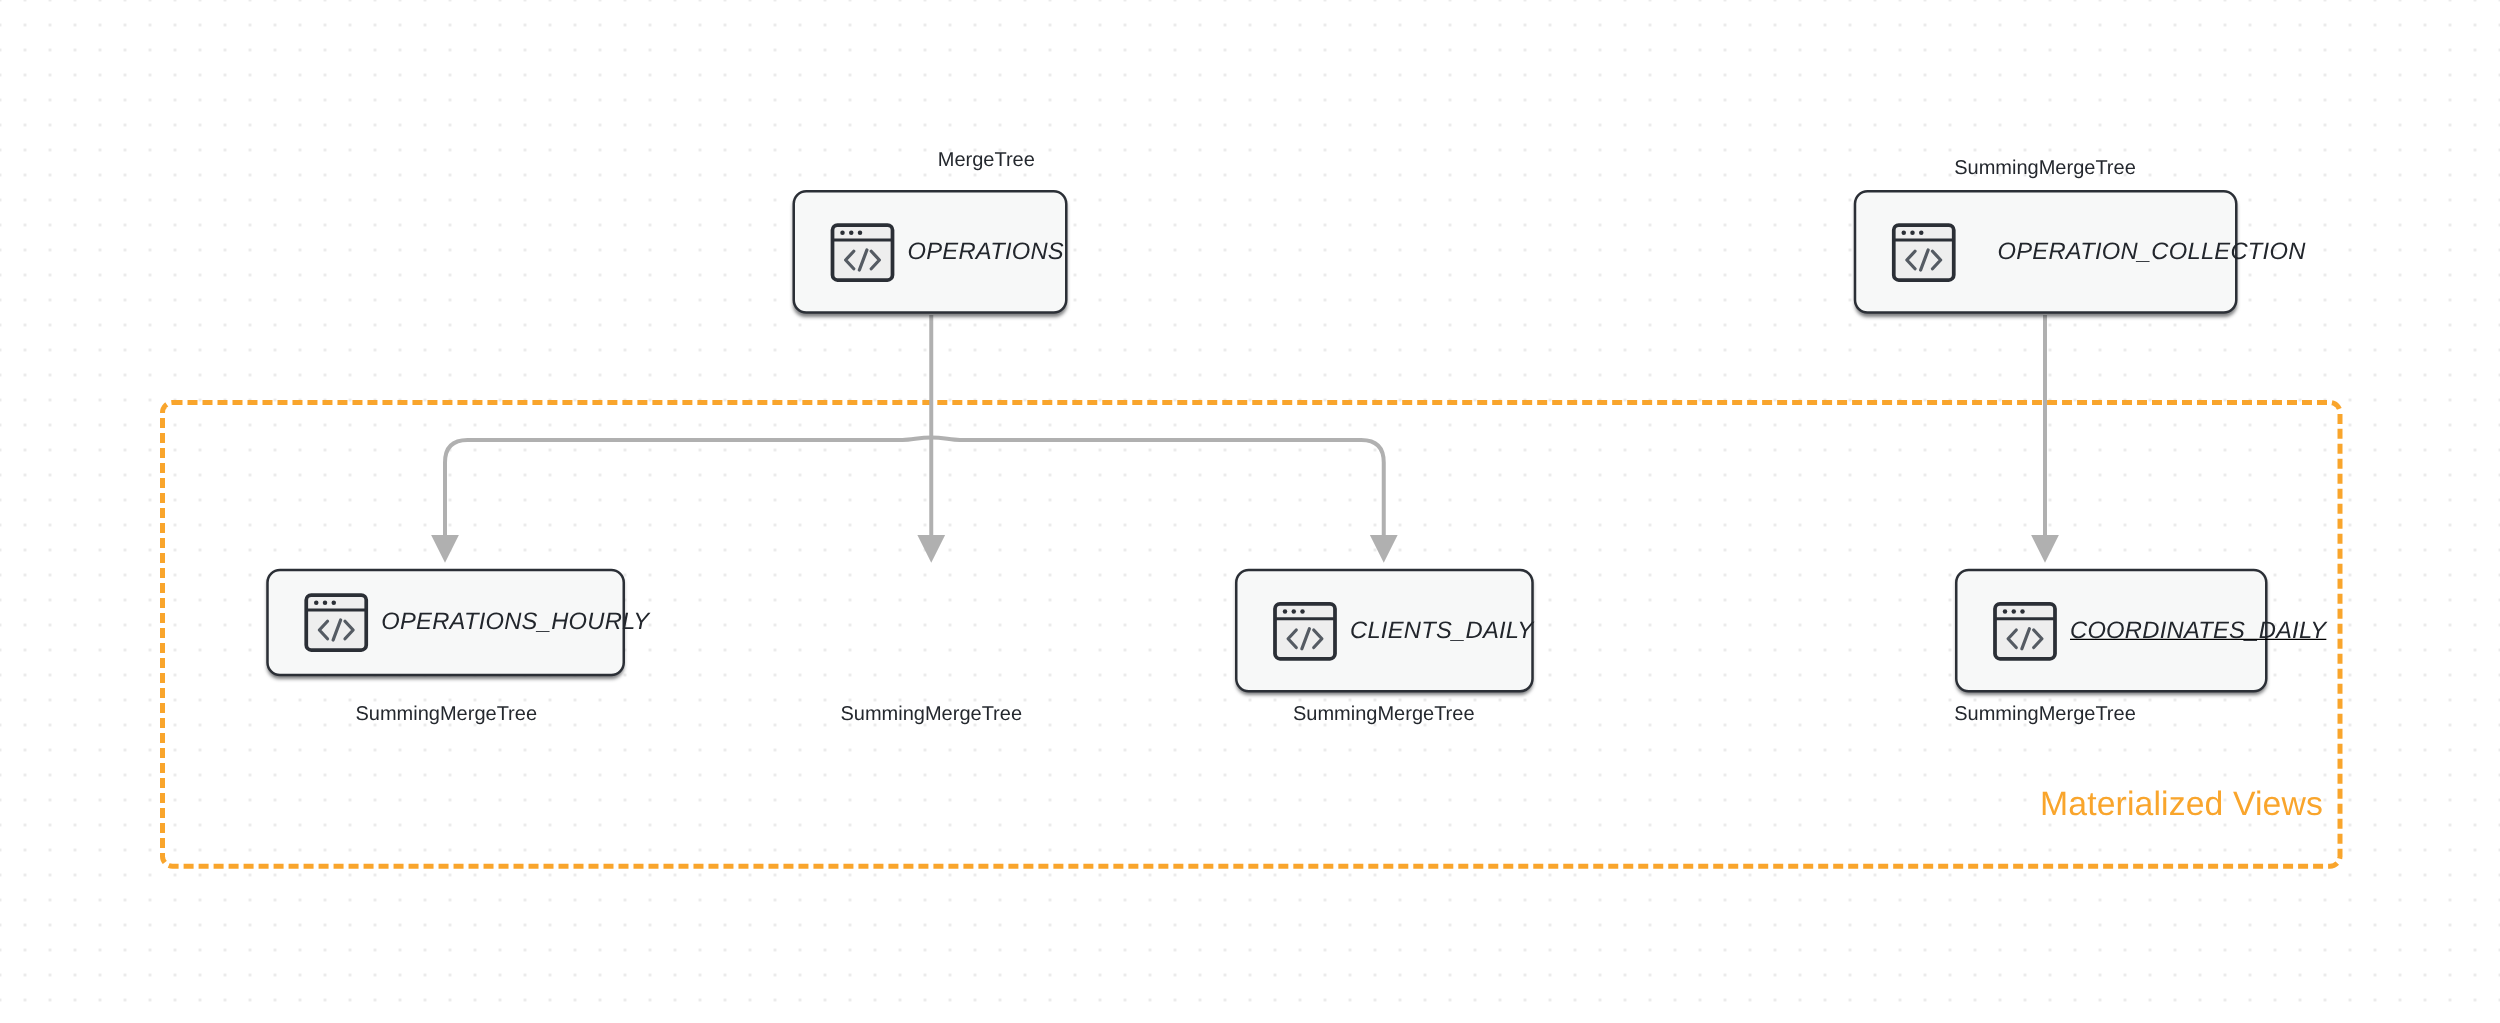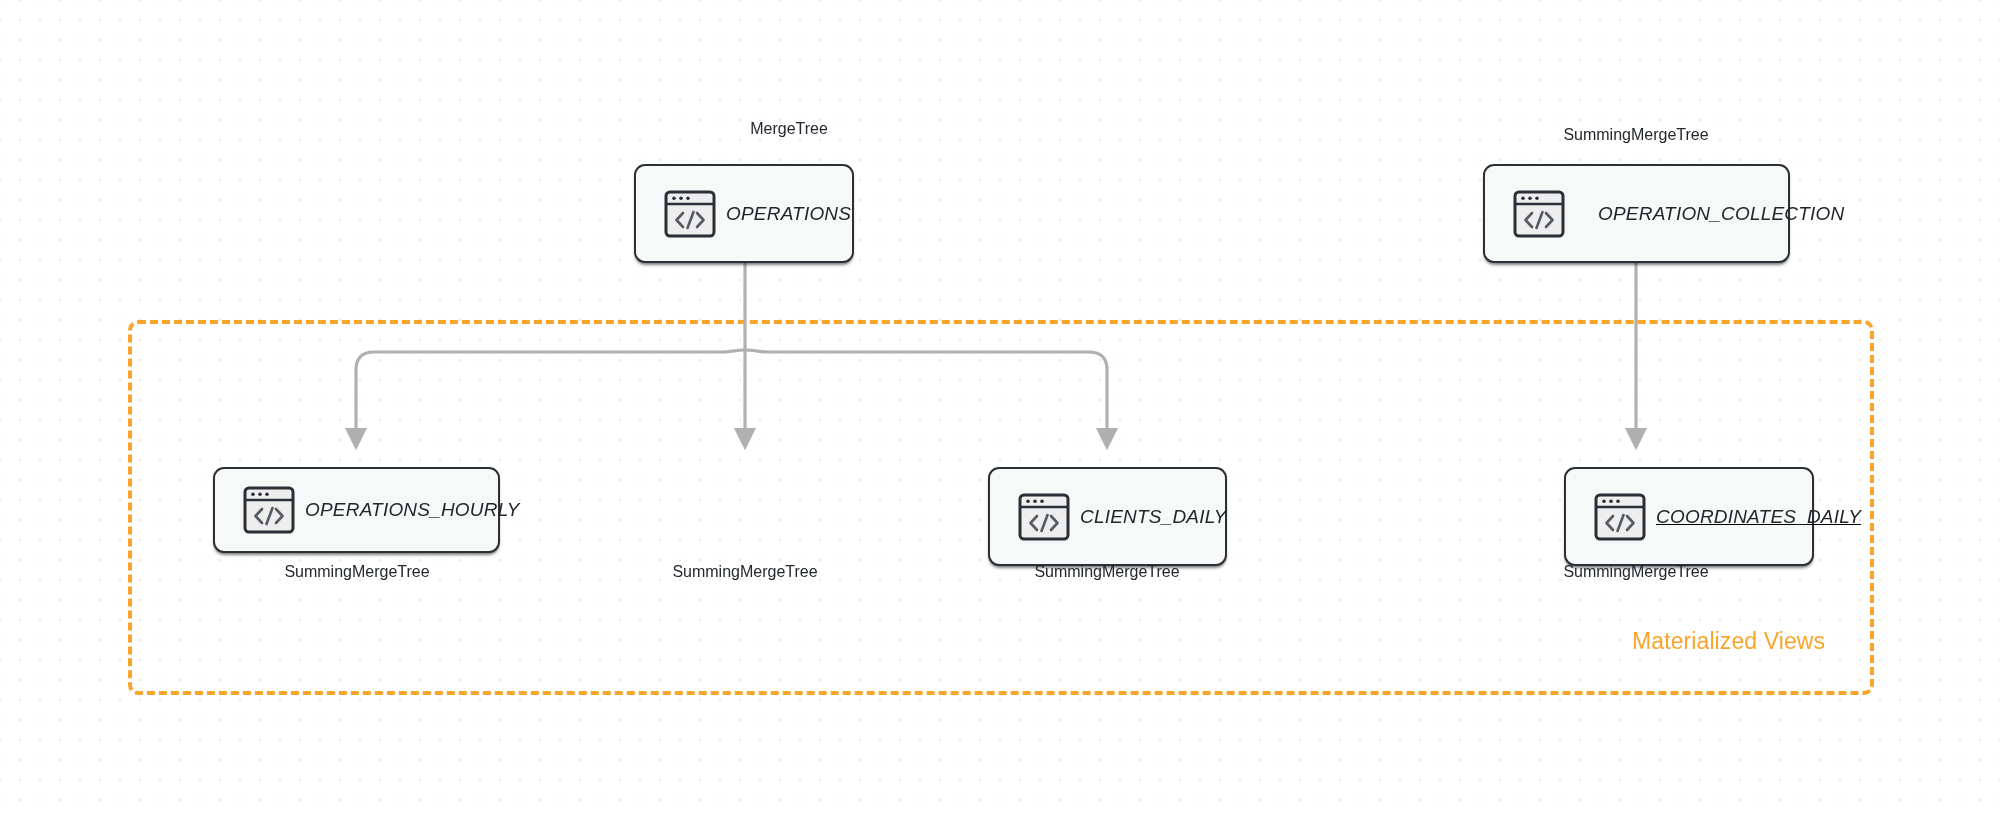--- a/index.html
+++ b/index.html
@@ -33,36 +33,35 @@
   
   .group-box {
     position: absolute;
     box-sizing: border-box;
     border: 4px dashed #F9A52C;
     border-radius: 10px;
   }
   .group-label {
     position: absolute;
     color: #F9A52C;
-    font-size: 23px;
+    font-size: 27px;
     letter-spacing: 0.1px;
     white-space: nowrap;
   }
 
   
   .node {
     position: absolute;
     box-sizing: border-box;
     background: #f7f8f8;
     border: 2.6px solid #2b2f36;
     border-radius: 11px;
     display: flex;
     align-items: center;
     box-shadow: 0 3px 3px -1px rgba(20,22,26,0.55);
-    margin-top: 12px;
   }
   .node-icon {
     flex: 0 0 auto;
     margin-left: 28px;
     width: 52px;
     height: 48px;
   }
   .node-label {
     flex: 1 1 auto;
     text-align: center;

